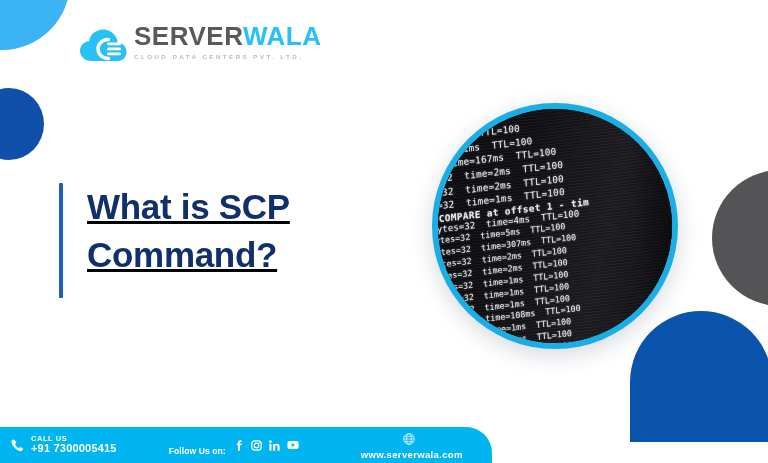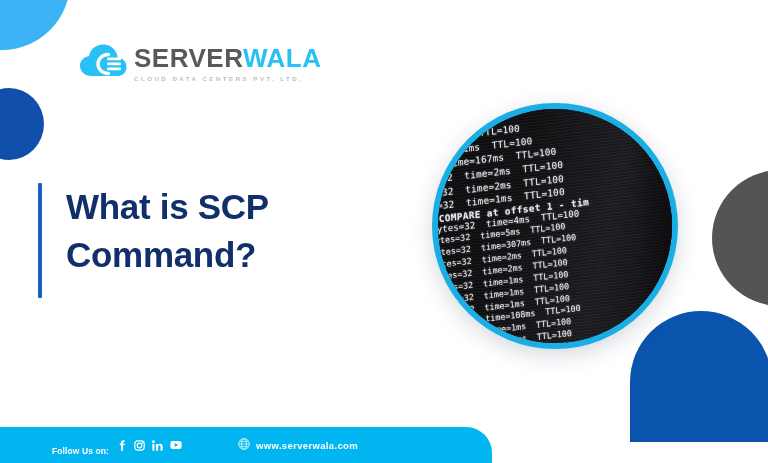--- a/index.html
+++ b/index.html
@@ -37,34 +37,34 @@
   }
   .deco-arch {
     position:absolute; left:630px; top:311px;
     width:142px; height:131px;
     background:#0b54ad;
     border-top-left-radius:71px;
     border-top-right-radius:71px;
   }
 
   
-  .logo { position:absolute; left:78px; top:38px; display:flex; align-items:flex-end; }
+  .logo { position:absolute; left:78px; top:23px; display:flex; align-items:flex-start; }
   .logo-mark { width:50px; height:44px; flex:none; }
   .logo-text-wrap { margin-left:6px; display:flex; flex-direction:column; justify-content:center; }
   .logo-wordmark { font-size:26px; font-weight:bold; letter-spacing:.5px; line-height:1; white-space:nowrap; }
   .lw-server { color:#58595b; }
   .lw-wala { color:#29c0f5; }
   .logo-tagline {
     margin-top:4px;
     font-size:6.2px; font-weight:bold; letter-spacing:2.45px;
     color:#b9bcbe; white-space:nowrap;
   }
 
   
-  .headline-block { position:absolute; left:38px; top:183px; display:flex; }
+  .headline-block { position:absolute; left:59px; top:183px; display:flex;text-decoration:underline; }
   .headline-bar { width:4px; height:115px; background:#1a5fbf; flex:none; border-radius:1px; }
   .headline-text {
     margin-left:24px;
     font-size:35px; font-weight:bold; line-height:1.38;
     color:#11306b; letter-spacing:-.3px;
     max-width:260px;
   }
 
   
   .term-wrap {
@@ -132,21 +132,21 @@
   }
   .foot-call { display:flex; align-items:center; margin-left:10px; }
   .foot-phone-icon { width:15px; height:15px; flex:none; }
   .foot-call-text { margin-left:6px; line-height:1.08; }
   .foot-call-label { font-size:7.5px; font-weight:bold; letter-spacing:.55px; }
   .foot-call-number { font-size:11px; font-weight:bold; letter-spacing:.2px; }
   .foot-social { display:flex; align-items:center; margin-left:52px; }
   .foot-social-label { font-size:8.5px; font-weight:bold; letter-spacing:.1px;margin-top:11px; }
   .soc { margin-left:7px; display:inline-flex; align-items:center; }
   .soc svg { display:block; }
-  .foot-site { display:flex; align-items:center; margin-left:56px; }
+  .foot-site { display:flex; align-items:center; margin-left:56px;flex-direction:column; }
   .foot-site-text { margin-left:6px; font-size:9.5px; font-weight:bold; letter-spacing:.35px; }
 </style>
 </head>
 <body>
 
 <div id="canvas">
 
   <div class="deco-quarter-tl"></div>
   <div class="deco-circle-left"></div>
   <div class="deco-circle-gray"></div>
@@ -204,20 +204,31 @@
           <div class="term-line tl-c">.1: bytes=32  time=1ms  TTL=100</div>
         </div>
 
         <div class="fade-right"></div>
       </div>
     </div>
   </div>
 
   <div class="footer">
 
+    <div class="foot-call">
+      <span class="foot-phone-icon">
+        <svg viewBox="0 0 16 16" width="15" height="15" aria-hidden="true">
+          <path d="M3.2 1.6 C2.2 1.9 1.4 2.9 1.6 4.1 C2.1 8.6 6.2 13 10.8 14 C12 14.2 13.2 13.4 13.6 12.3 L14 11.2 L10.9 9.6 L9.7 11 C7.9 10.2 6.1 8.4 5.3 6.5 L6.7 5.3 L5.1 2.1 Z" fill="#ffffff"></path>
+        </svg>
+      </span>
+      <span class="foot-call-text">
+        <span class="foot-call-label" style="display:block">CALL US</span>
+        <span class="foot-call-number" style="display:block">+91 7300005415</span>
+      </span>
+    </div>
 
     <div class="foot-social">
       <span class="foot-social-label">Follow Us on:</span>
 
       <a class="soc" href="#">
         <svg viewBox="0 0 12 12" width="11" height="11" aria-hidden="true">
           <path d="M7.6 3.9 L7.6 2.9 C7.6 2.4 7.8 2.1 8.4 2.1 L9.4 2.1 L9.4 0.2 L7.8 0.2 C6.1 0.2 5.4 1.3 5.4 2.8 L5.4 3.9 L4.1 3.9 L4.1 5.8 L5.4 5.8 L5.4 11.8 L7.6 11.8 L7.6 5.8 L9.2 5.8 L9.5 3.9 Z" fill="#ffffff"></path>
         </svg>
       </a>
 

